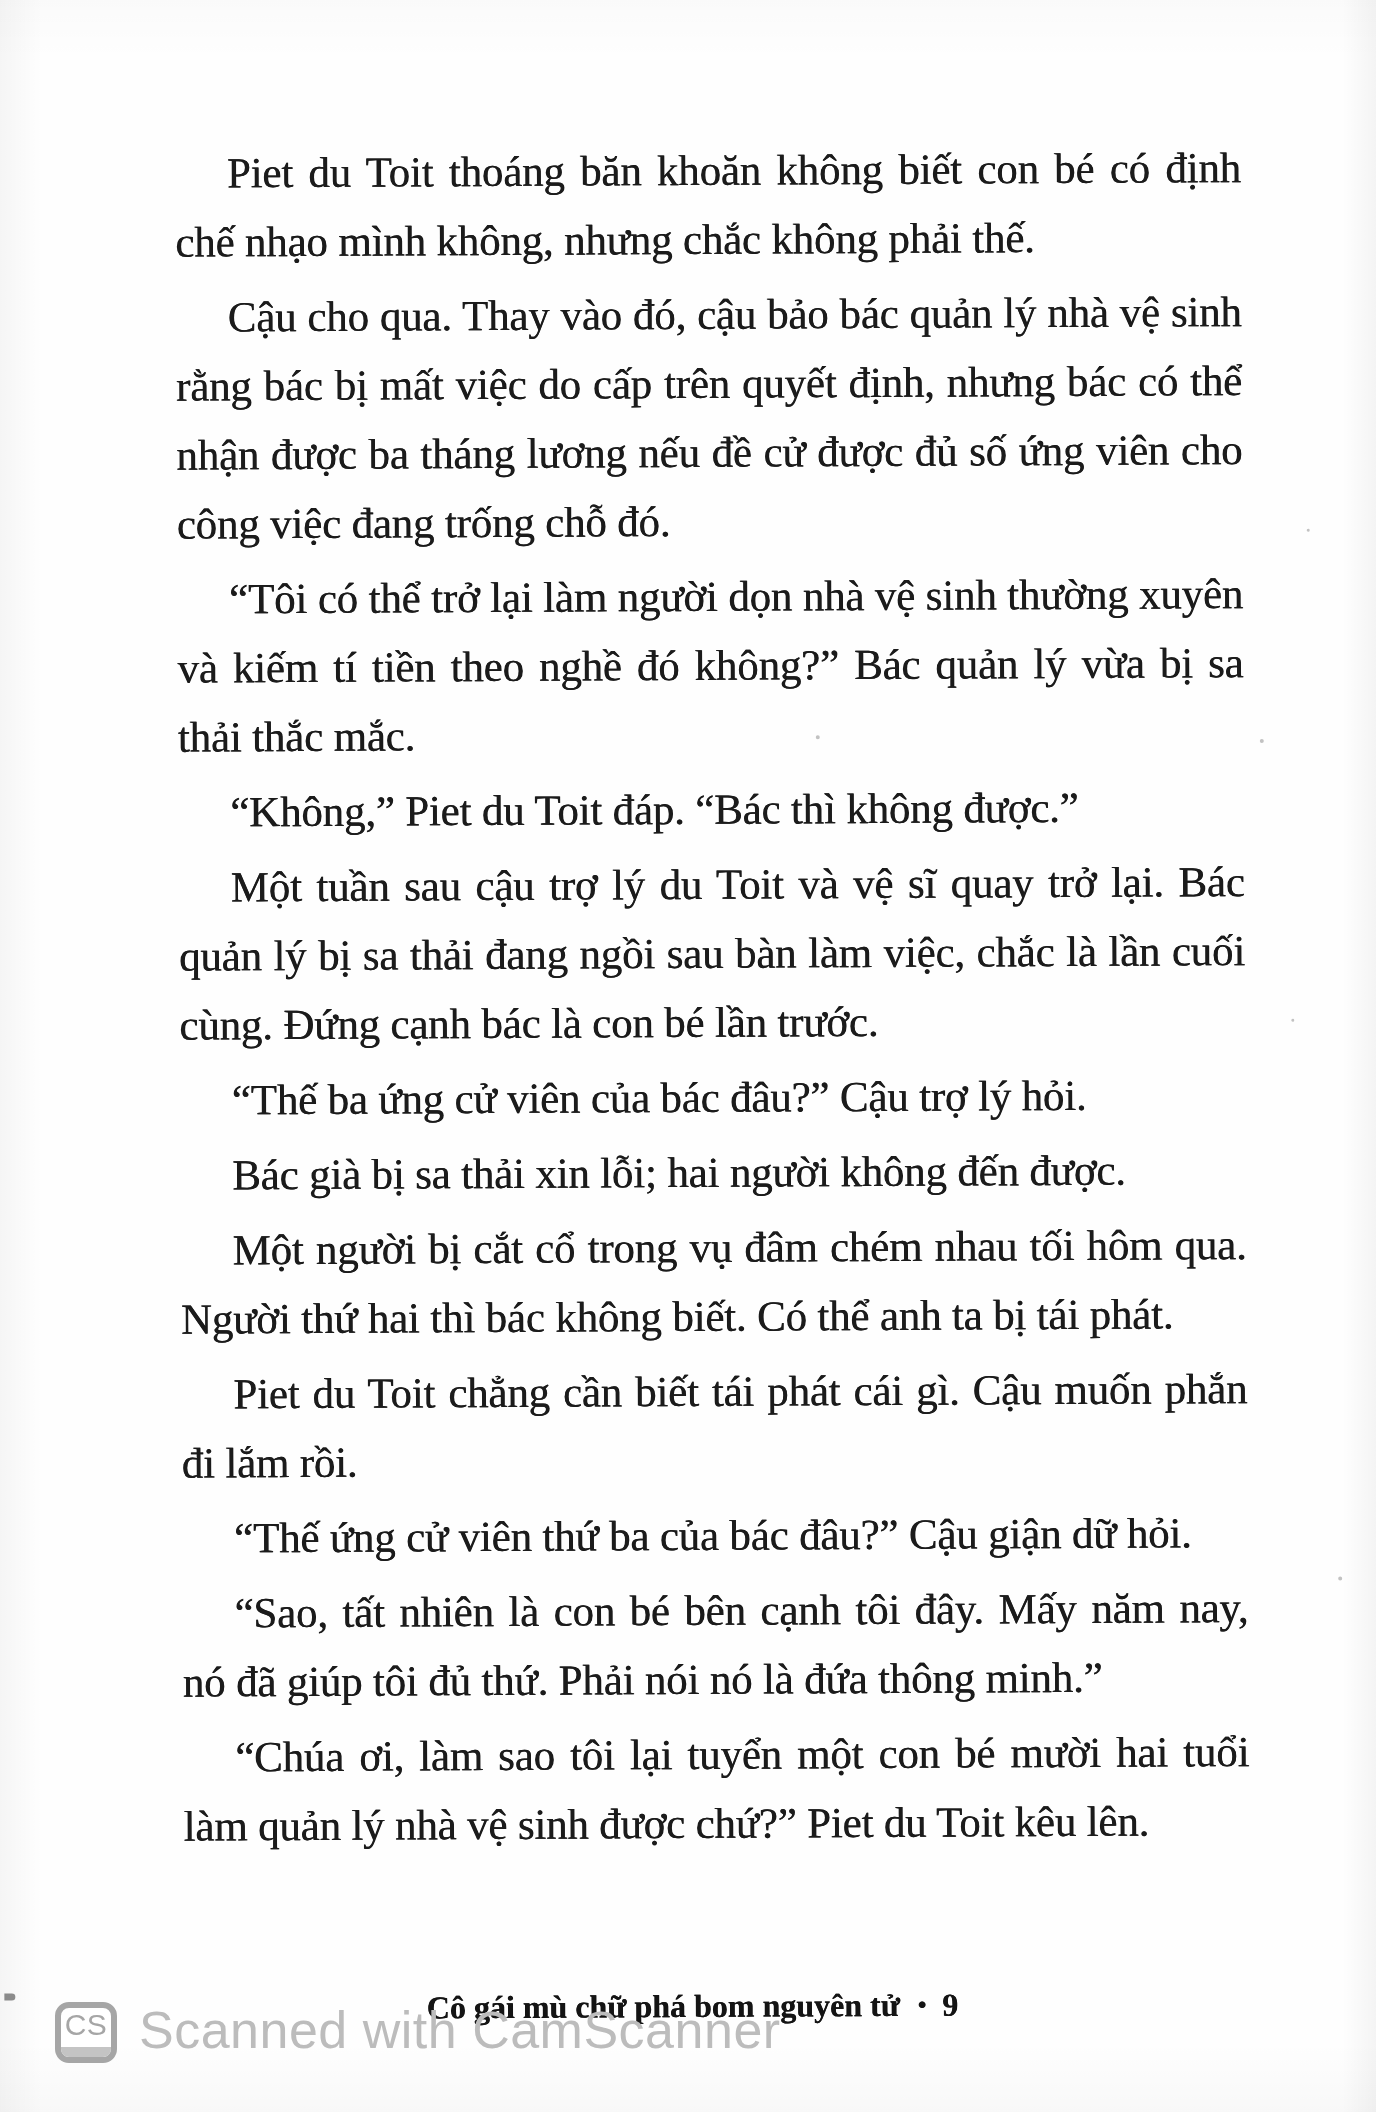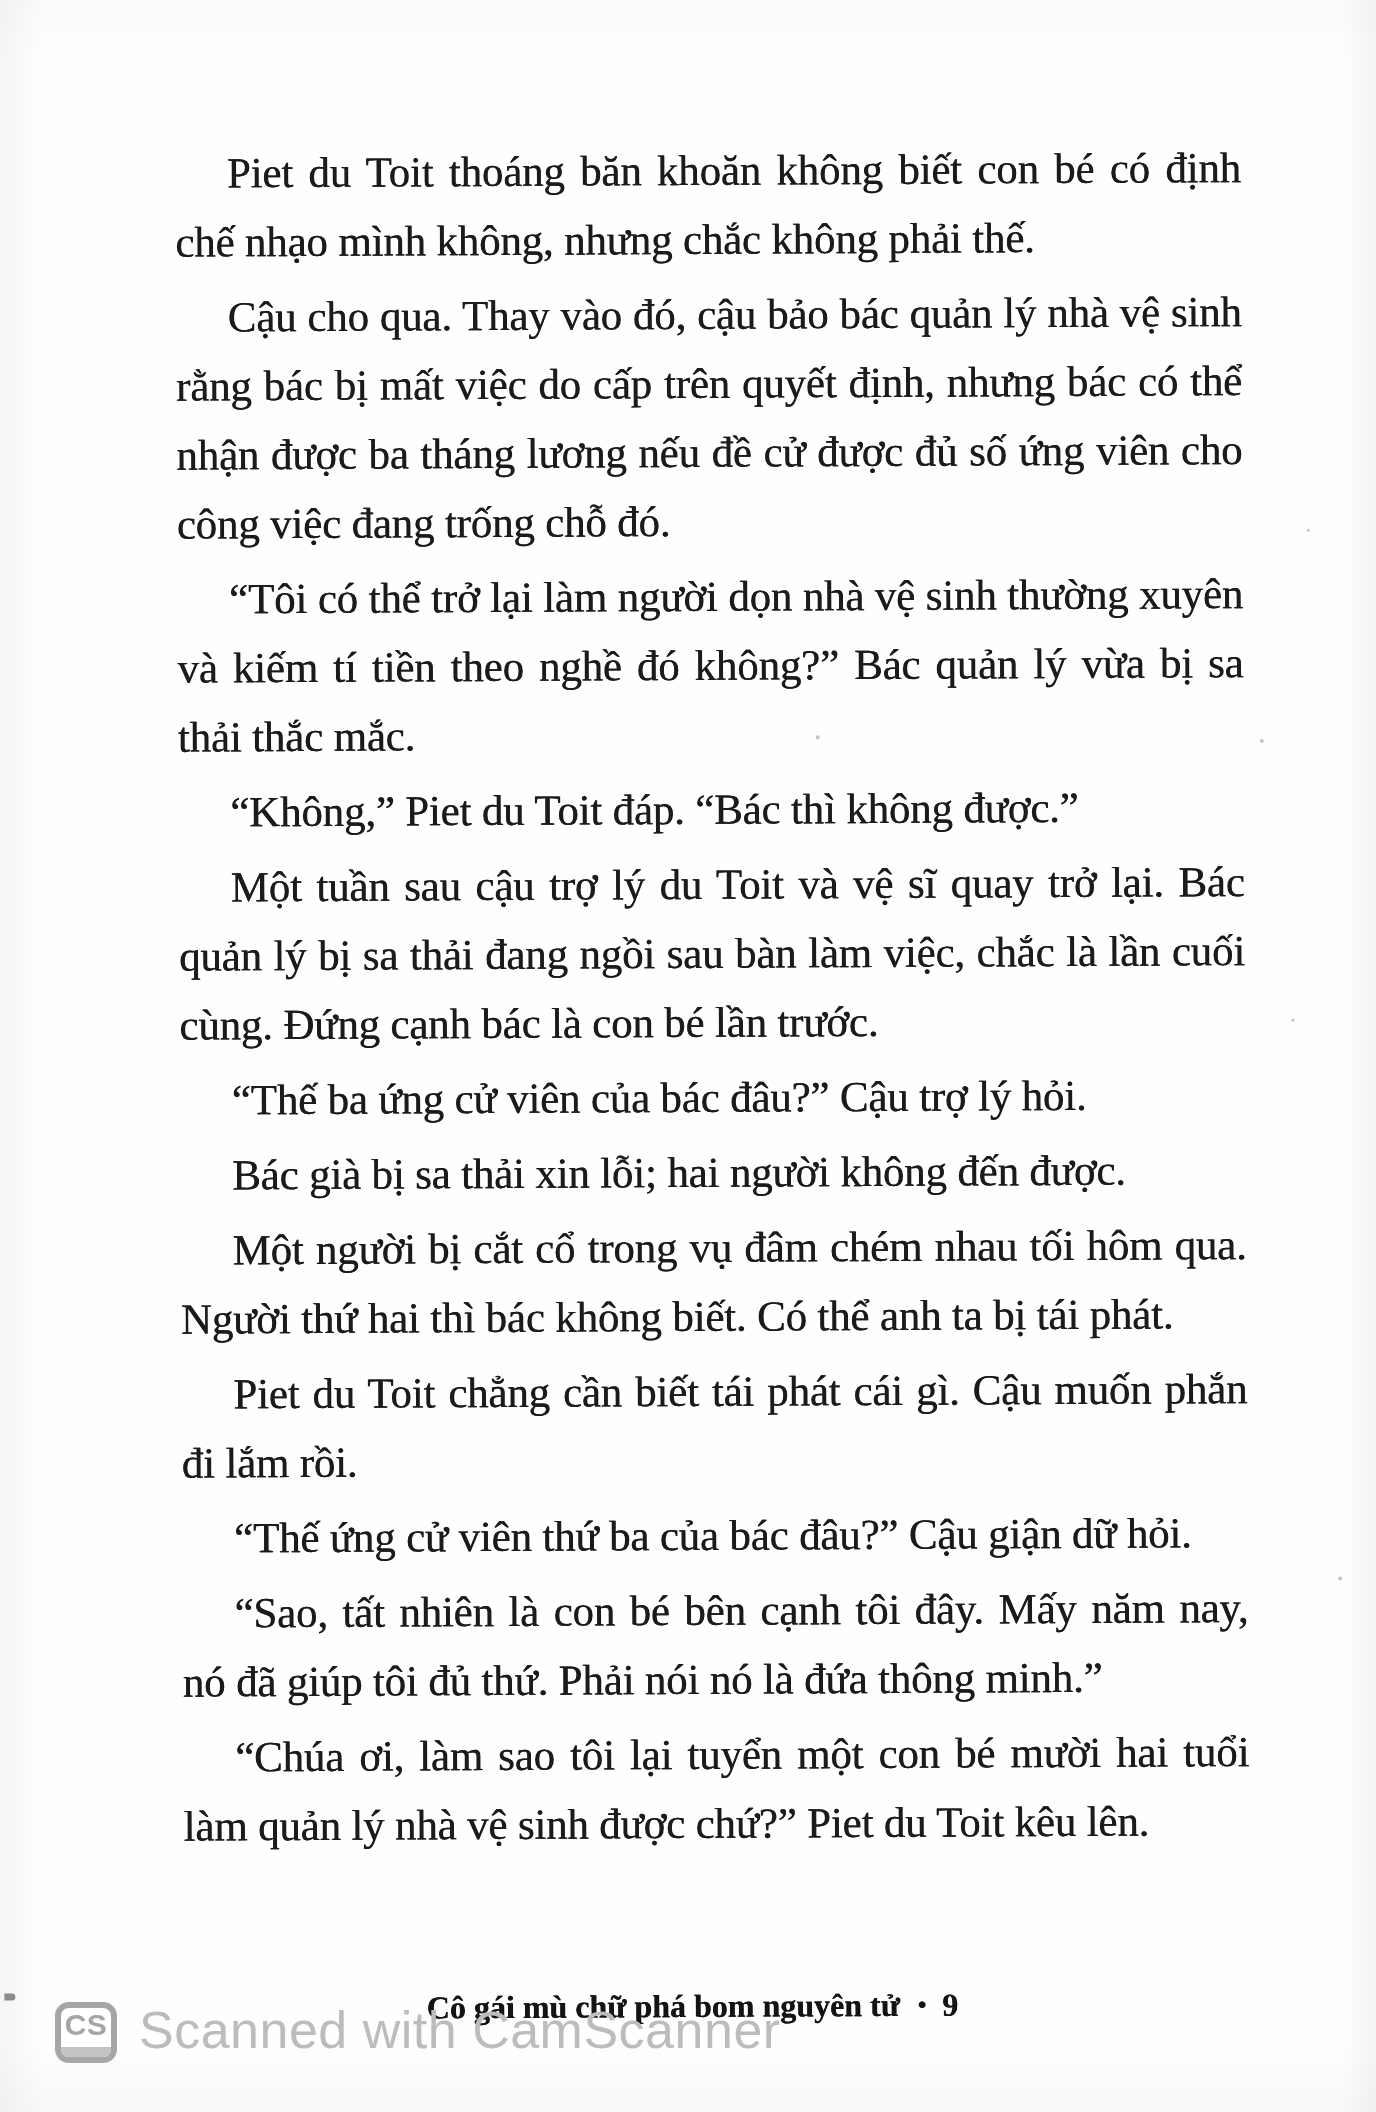--- a/index.html
+++ b/index.html
@@ -87,21 +87,21 @@
     border-radius: 14px;
     background: #ffffff;
     overflow: hidden;
     flex: 0 0 auto;
   }
   .cs-letters {
     position: absolute;
     top: 0; left: 0; right: 0;
     text-align: center;
     font-family: "Liberation Sans", sans-serif;
-    font-weight: bold;
+    font-weight: normal;
     font-size: 30px; line-height: 34px;
     color: #a6a6a6;
     letter-spacing: 0.5px;
   }
   .cs-bar {
     position: absolute;
     left: -6px; right: -6px; bottom: -6px;
     height: 16px;
     background: #c4c4c4;
     border-radius: 0 0 12px 12px;

